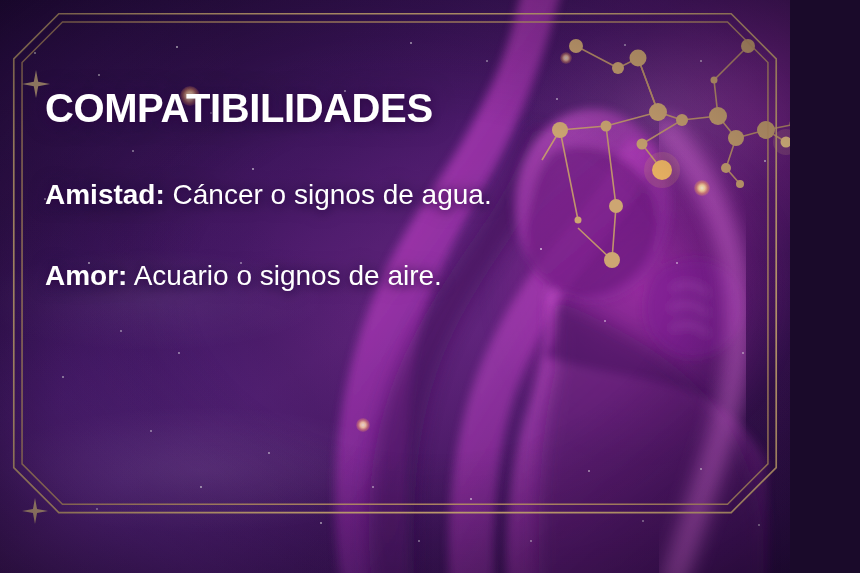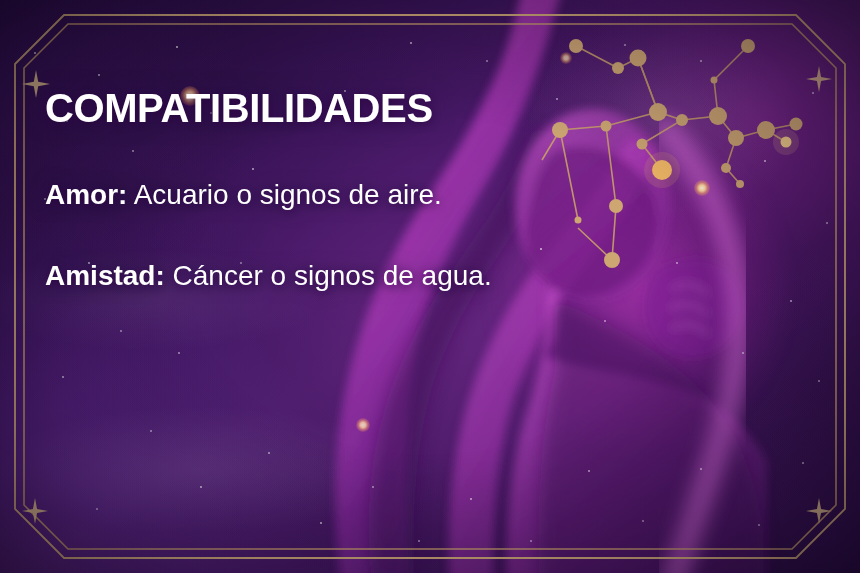--- a/index.html
+++ b/index.html
@@ -7,21 +7,21 @@
   html, body {
     width: 860px;
     height: 573px;
     overflow: hidden;
     background: #1a0a2a;
     font-family: "Liberation Sans", sans-serif;
   }
 
   #poster {
     position: relative;
-    width: 860px;
+    width: 790px;
     height: 573px;
     overflow: hidden;
     background: #701a75;
   }
 
   
   .bg-base {
     position: absolute;
     inset: 0;
     background:
@@ -318,23 +318,23 @@
     <path d="M14,0 L16.2,11.8 L28,14 L16.2,16.2 L14,28 L11.8,16.2 L0,14 L11.8,11.8 Z" fill="#e3c38c" opacity="0.88"></path>
   </svg>
 
   <div class="bg-vignette"></div>
 
   <div class="content">
     <div class="title">COMPATIBILIDADES</div>
 
     <div class="lines">
       <div class="line">
+        <span class="lbl">Amistad:</span>
+        <span class="val">Cáncer o signos de agua.</span>
+      </div>
+      <div class="line">
         <span class="lbl">Amor:</span>
         <span class="val">Acuario o signos de aire.</span>
       </div>
-      <div class="line">
-        <span class="lbl">Amistad:</span>
-        <span class="val">Cáncer o signos de agua.</span>
-      </div>
     </div>
   </div>
 
 </div>
 
 </body></html>

